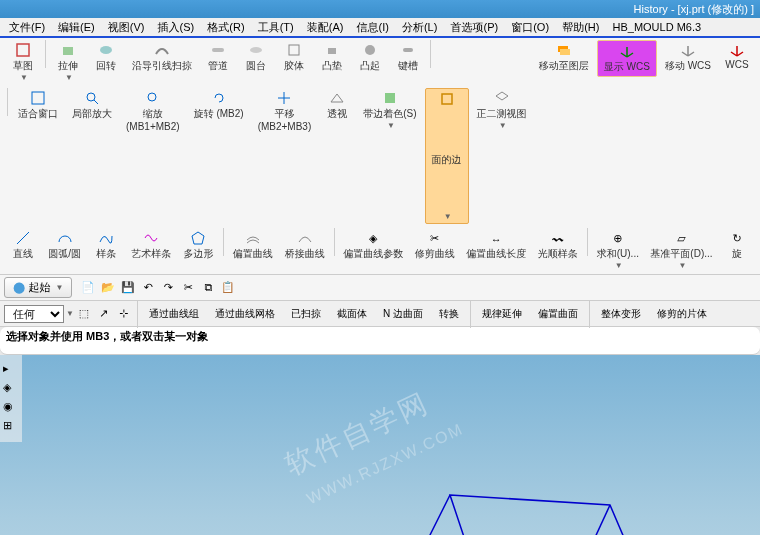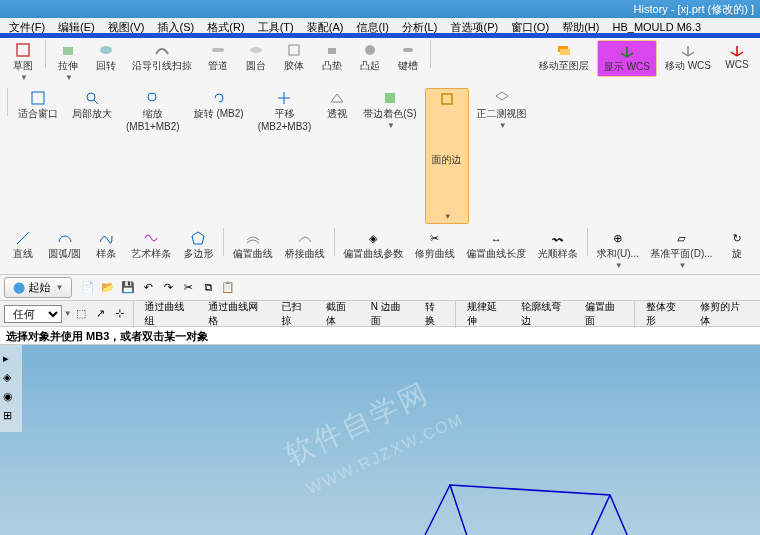--- a/index.html
+++ b/index.html
@@ -1,34 +1,34 @@
 <!DOCTYPE html>
 <html><head>
 <meta charset="utf-8">
 <style>
 * { margin: 0; padding: 0; box-sizing: border-box; }
 body { font-family: "Microsoft YaHei", Arial, sans-serif; font-size: 11px; background: #e8e8e8; width: 760px; height: 535px; overflow: hidden; }
 .titlebar { background: linear-gradient(#4a9edb, #3a8ecb); color: #fff; padding: 2px 6px; font-size: 11px; height: 18px; text-align: right; }
-.menubar { background: #f0f0f0; padding: 2px 4px; height: 20px; border-bottom: 5px solid #1d4ed8; }
+.menubar { background: #f0f0f0; padding: 2px 4px; height: 20px; border-bottom: 2px solid #1d4ed8; }
 .menubar span { padding: 0 5px; cursor: pointer; }
 .ribbon { background: #f5f5f5; border-bottom: 1px solid #ccc; }
 .ribbon-row { display: flex; align-items: flex-start; padding: 2px 4px; min-height: 30px; }
 .ribbon-btn { display: flex; flex-direction: column; align-items: center; justify-content: space-between; padding: 2px 6px; margin: 0 1px; cursor: pointer; min-width: 36px; }
 .ribbon-btn .ico { width: 16px; height: 16px; margin-bottom: 1px; display: flex; align-items: center; justify-content: center; }
 .ribbon-btn .lbl { font-size: 10px; color: #333; white-space: nowrap; }
 .ribbon-btn.highlighted { background: #ffd898; border: 1px solid #e8a94e; border-radius: 2px; gap: 45px; }
 .ribbon-btn.light { background: #d946ef; border: 1px solid #f0c888; border-radius: 2px; }
 .ribbon-row3 { display: flex; align-items: center; padding: 2px 4px; background: #f5f5f5; border-bottom: 1px solid #ccc; height: 26px; }
 .start-btn { background: linear-gradient(#fff, #e8e8e8); border: 1px solid #aaa; border-radius: 3px; padding: 2px 8px; margin-right: 6px; display: flex; align-items: center; cursor: pointer; }
 .small-ico { width: 16px; height: 16px; margin: 0 2px; cursor: pointer; display: inline-flex; align-items: center; justify-content: center; }
 .filter-row { display: flex; align-items: center; padding: 2px 4px; background: #f0f0f0; border-bottom: 1px solid #ccc; height: 26px; }
 .filter-select { border: 1px solid #888; padding: 1px 4px; font-size: 11px; width: 60px; background: #fff; }
 .filter-btn { display: flex; flex-direction: column; align-items: center; padding: 1px 6px; margin: 0 2px; cursor: pointer; }
 .filter-btn .lbl { font-size: 10px; }
-.status { background: #fff; border-bottom: 1px solid #ccc; padding: 2px 6px; font-size: 11px; font-weight: bold; height: 18px; }
+.status { background: #fff; border-bottom: 1px solid #ccc; padding: 2px 6px; font-size: 11px; font-weight: bold; height: 28px; border-radius: 7px; }
 .viewport { position: relative; width: 760px; height: 405px; background: linear-gradient(to bottom, #7bb3d6 0%, #a8cce0 40%, #d8e8ef 100%); }
 .left-tools { position: absolute; left: 0; top: 0; width: 22px; background: rgba(240,240,240,0.6); padding: 4px 2px; }
 .left-tools div { width: 16px; height: 16px; margin: 3px auto; cursor: pointer; }
 svg.cube { position: absolute; left: 380px; top: 120px; }
 .watermark { position: absolute; left: 280px; top: 60px; font-size: 28px; color: rgba(255,255,255,0.35); transform: rotate(-25deg); pointer-events: none; letter-spacing: 3px; }
 .watermark2 { position: absolute; left: 300px; top: 100px; font-size: 16px; color: rgba(255,255,255,0.3); transform: rotate(-25deg); pointer-events: none; letter-spacing: 2px; }
 .sep { width: 1px; height: 28px; background: #ccc; margin: 0 3px; }
 .tri { font-size: 8px; color: #666; margin-left: 2px; }
 </style>
 </head>
@@ -384,23 +384,20 @@
     </div>
   <div class="filter-btn">
       <span class="lbl">N 边曲面</span>
     </div>
   <div class="filter-btn">
       <span class="lbl">转换</span>
     </div>
   <div class="sep"></div>
   <div class="filter-btn">
       <span class="lbl">规律延伸</span>
-    </div>
-  <div class="filter-btn">
-      <span class="lbl">轮廓线弯边</span>
     </div>
   <div class="filter-btn">
       <span class="lbl">偏置曲面</span>
     </div>
   <div class="sep"></div>
   <div class="filter-btn">
       <span class="lbl">整体变形</span>
     </div>
   <div class="filter-btn">
       <span class="lbl">修剪的片体</span>

